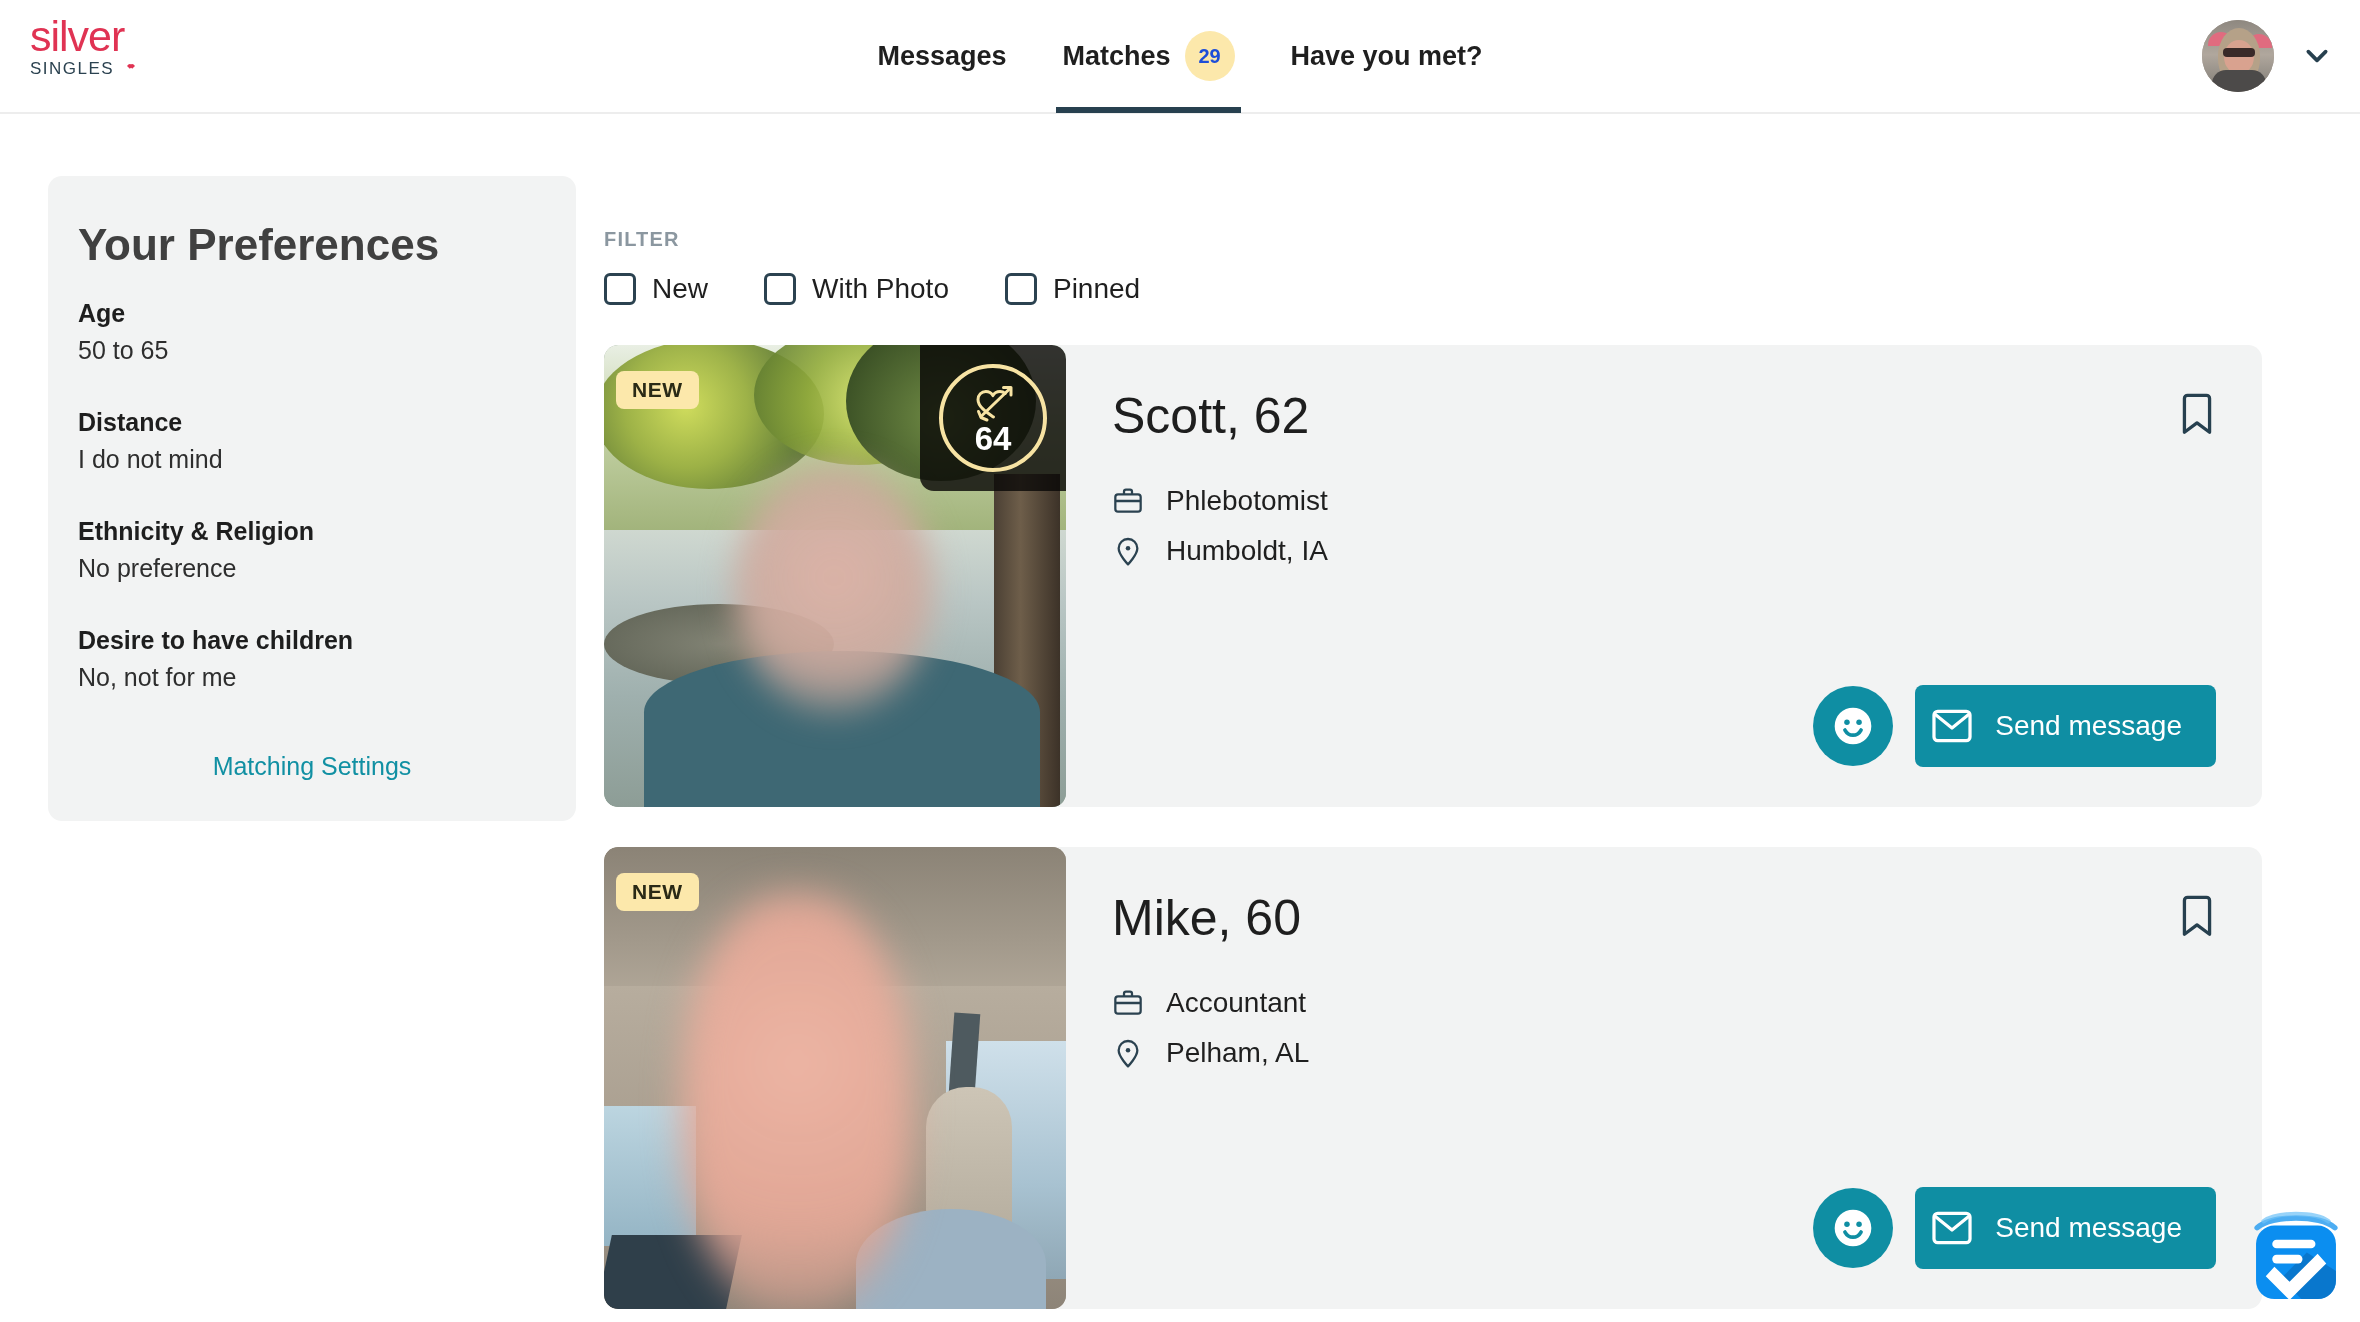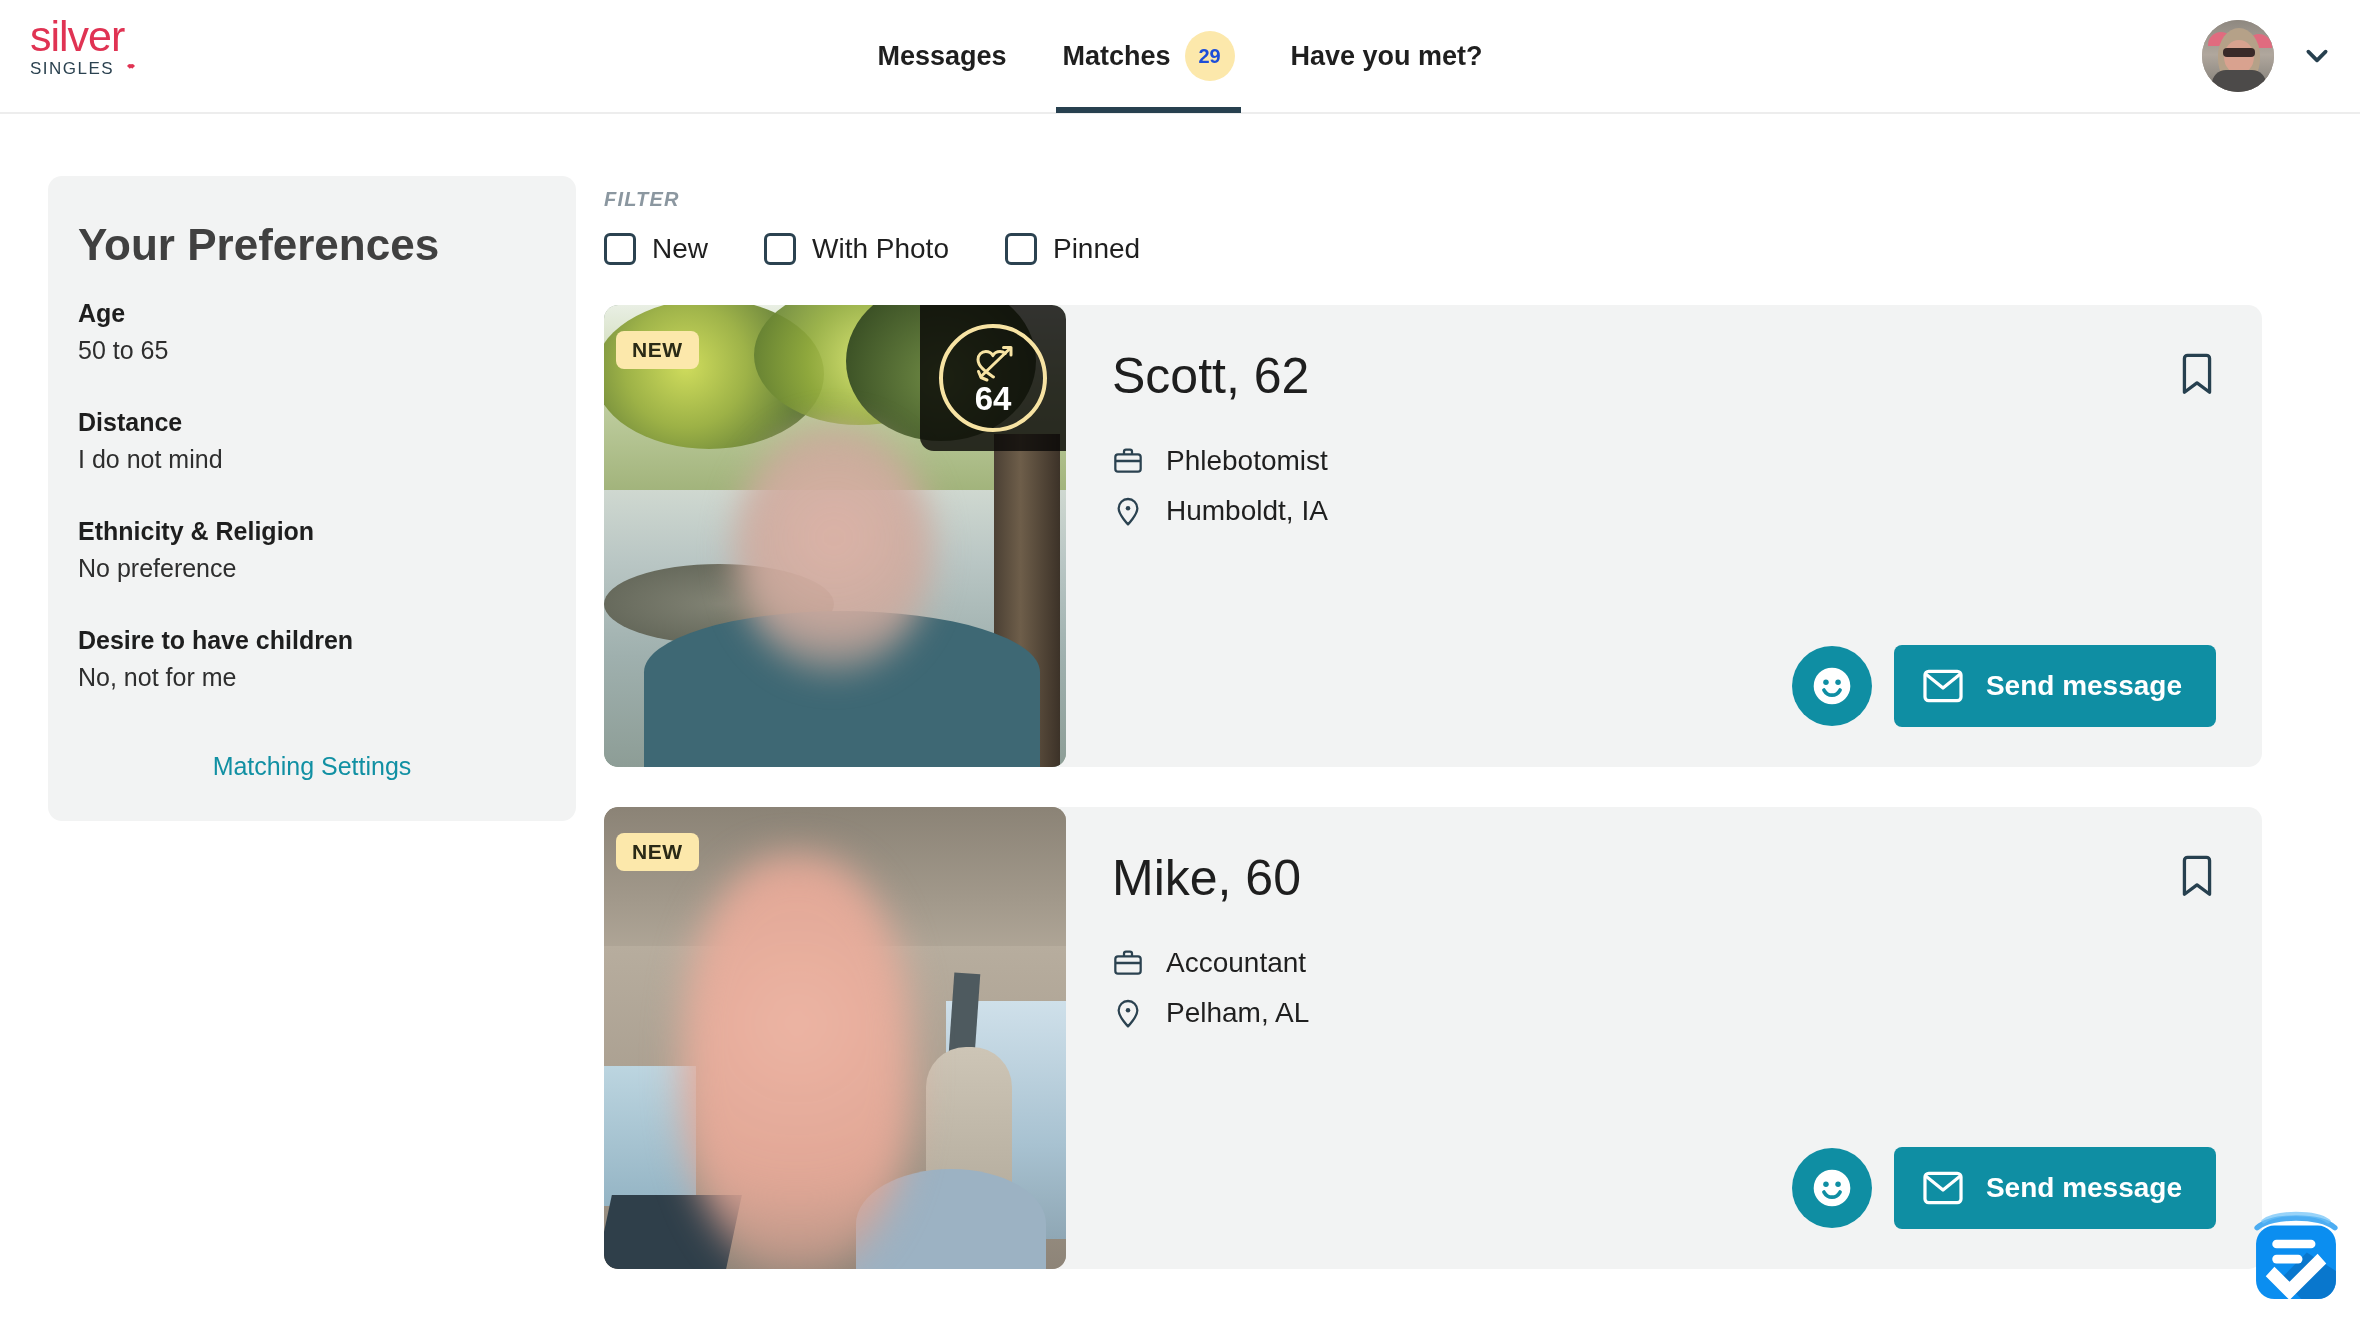--- a/index.html
+++ b/index.html
@@ -182,22 +182,21 @@
   .main {
     position: absolute;
     left: 604px; top: 0;
     width: 1660px;
   }
   .filter-label {
     font-size: 20px;
     letter-spacing: 1.2px;
     font-weight: bold;
     color: #8b97a0;
-    margin-top: 74px;
-    font-style: italic;
+    margin-top: 114px;
   }
   .filter-row {
     display: flex;
     align-items: center;
     margin-top: 22px;
     gap: 0;
   }
   .filter-item {
     display: flex;
     align-items: center;
@@ -346,25 +345,25 @@
     cursor: pointer;
     border: none;
   }
   .send-btn {
     height: 82px;
     background: #0f8ea3;
     border: none;
     border-radius: 8px;
     color: #fff;
     font-size: 28px;
-    font-weight: bold;
+    font-weight: normal;
     display: flex;
     align-items: center;
     gap: 22px;
-    padding: 0 34px 0 28px;
+    padding: 0 34px 0 16px;
     cursor: pointer;
     font-family: "Liberation Sans", sans-serif;
   }
 
   
   .float-widget {
     position: absolute;
     right: 10px; bottom: 10px;
     width: 108px; height: 108px;
     cursor: pointer;

